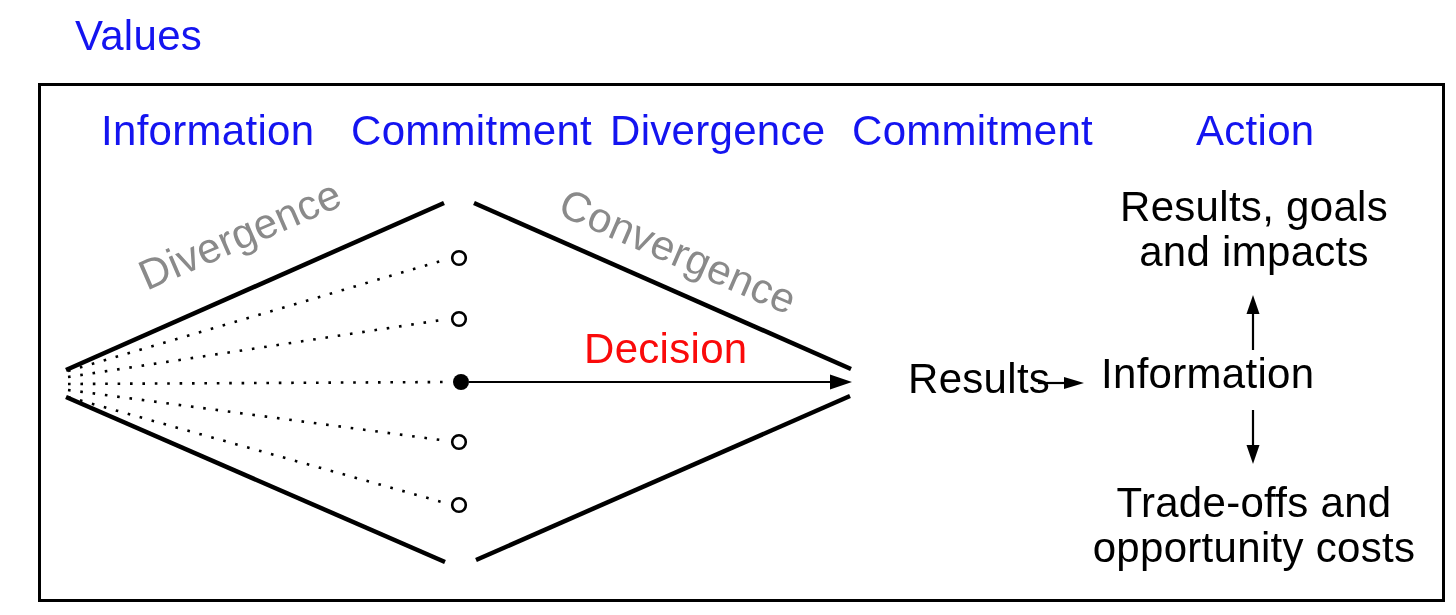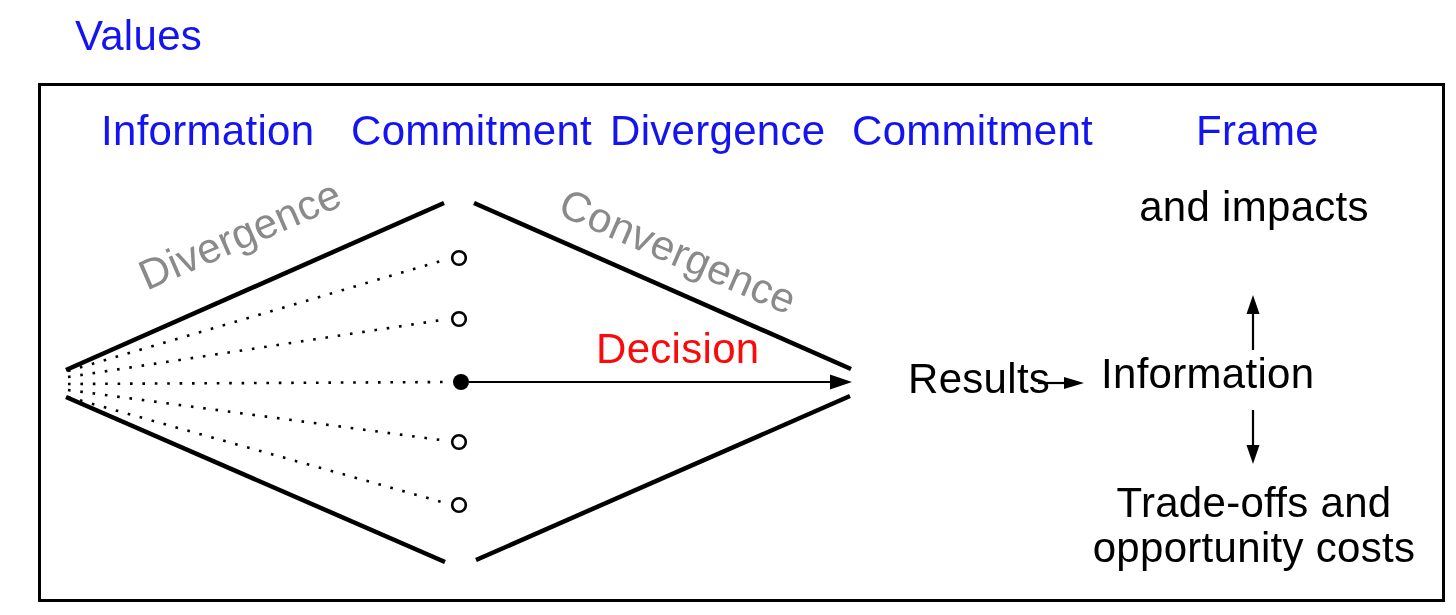--- a/index.html
+++ b/index.html
@@ -71,21 +71,21 @@
 <body>
 
 <div class="abs txt blue" style="left:75px; top:15px;">Values</div>
 
 <div class="frame-box"></div>
 
 <div class="abs txt blue" style="left:101px; top:110px;">Information</div>
 <div class="abs txt blue" style="left:351px; top:110px;">Commitment</div>
 <div class="abs txt blue" style="left:610px; top:110px;">Divergence</div>
 <div class="abs txt blue" style="left:852px; top:110px;">Commitment</div>
-<div class="abs txt blue" style="left:1196px; top:110px;">Frame</div>
+<div class="abs txt blue" style="left:1196px; top:110px;">Action</div>
 
 <svg class="overlay" viewBox="0 0 1456 615">
 
   <line x1="66" y1="370" x2="444" y2="203" stroke="#000" stroke-width="4.5"></line>
   <line x1="474" y1="203" x2="851" y2="369" stroke="#000" stroke-width="4.5"></line>
   <line x1="66" y1="397" x2="445" y2="562" stroke="#000" stroke-width="4.5"></line>
   <line x1="476" y1="560" x2="850" y2="396" stroke="#000" stroke-width="4.5"></line>
 
   <line x1="68" y1="371" x2="448" y2="259" stroke="#000" stroke-width="2.6" stroke-dasharray="2.6 9.8"></line>
   <line x1="68" y1="377" x2="448" y2="319" stroke="#000" stroke-width="2.6" stroke-dasharray="2.6 9.8"></line>
@@ -108,25 +108,26 @@
   <line x1="1253" y1="350" x2="1253" y2="310" stroke="#000" stroke-width="2.2"></line>
   <polygon points="1253,295 1246.5,314 1259.5,314" fill="#000"></polygon>
 
   <line x1="1253" y1="410" x2="1253" y2="448" stroke="#000" stroke-width="2.2"></line>
   <polygon points="1253,464 1246.5,445 1259.5,445" fill="#000"></polygon>
 </svg>
 
 <div class="abs txt gray rotated divergence-label">Divergence</div>
 <div class="abs txt gray rotated convergence-label">Convergence</div>
 
-<div class="abs txt red" style="left:584px; top:328px;margin-left:12px;">Decision</div>
+<div class="abs txt red" style="left:584px; top:328px;">Decision</div>
 
 <div class="abs txt black" style="left:908px; top:358px;">Results</div>
 <div class="abs txt black" style="left:1101px; top:353px;">Information</div>
 
 <div class="two-line-block black" style="top:184px;">
+  <span>Results, goals</span>
   <span>and impacts</span>
 </div>
 
 <div class="two-line-block black" style="top:472px;margin-top:8px;">
   <span>Trade-offs and</span>
   <span>opportunity costs</span>
 </div>
 
 </body></html>

